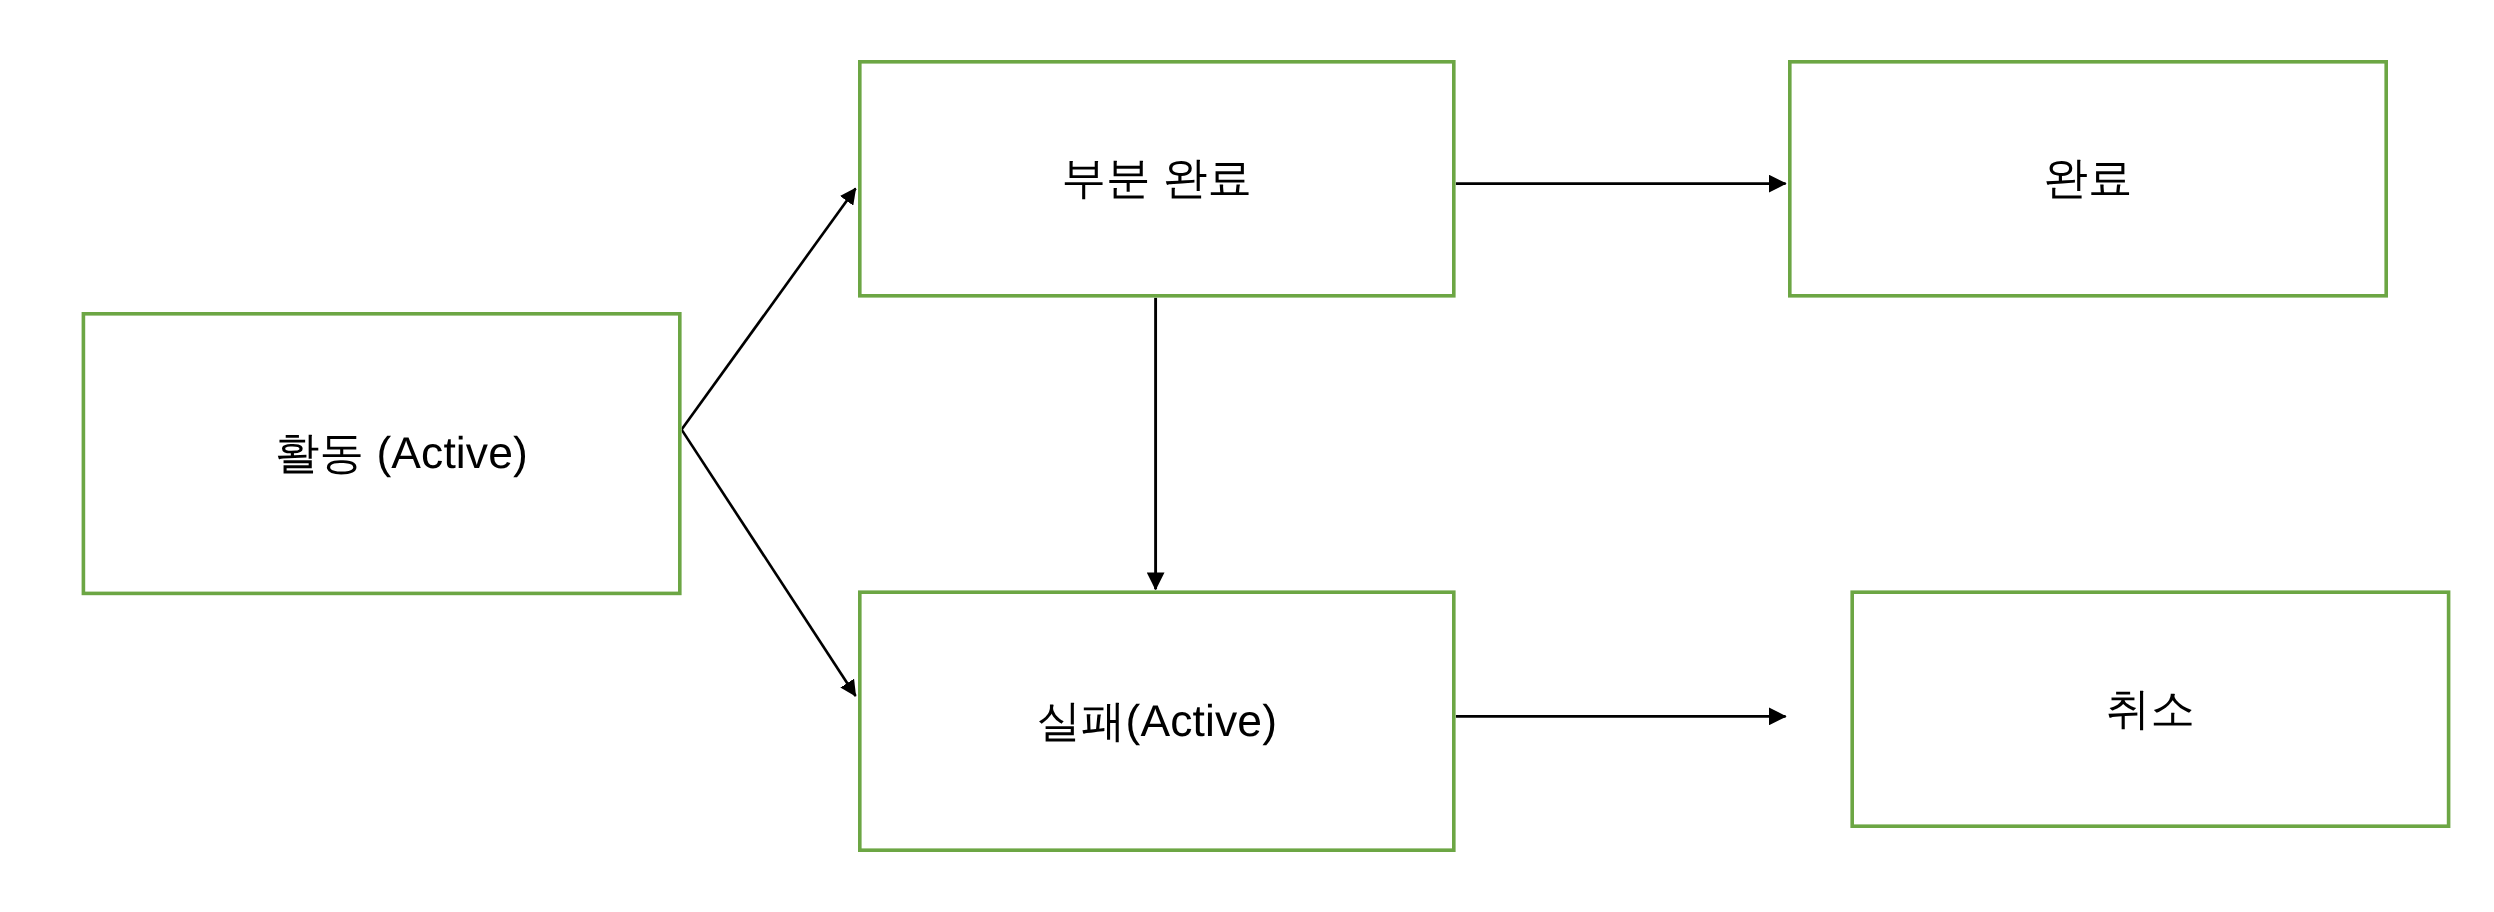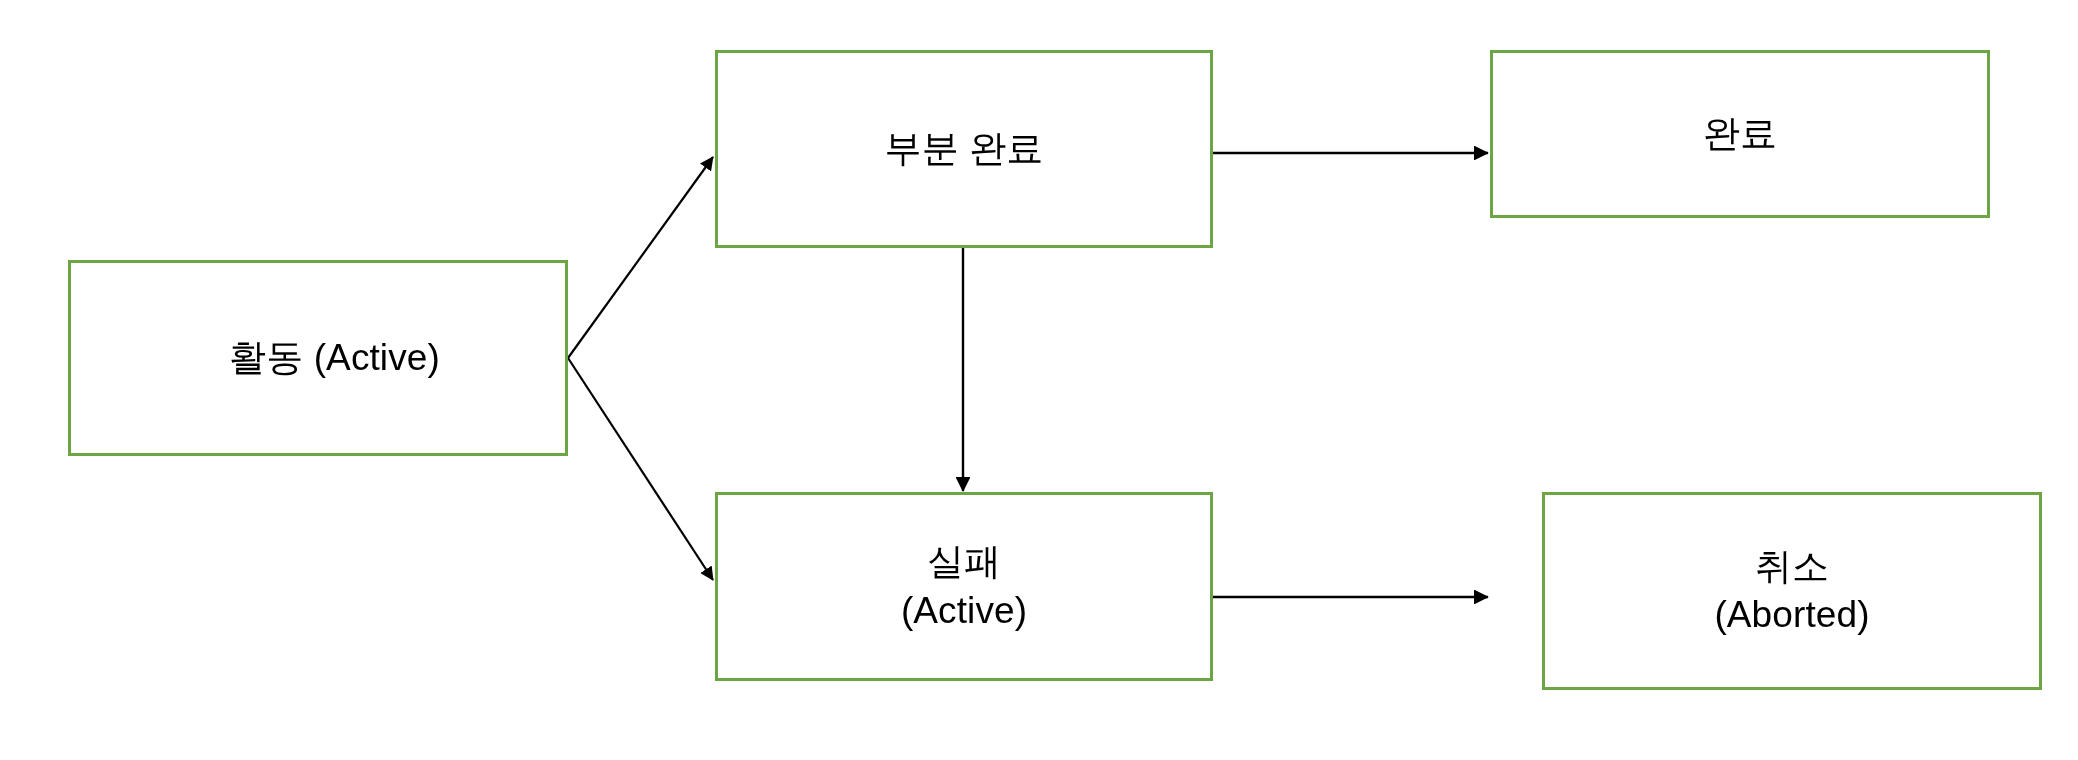--- a/index.html
+++ b/index.html
@@ -25,21 +25,21 @@
     width: 2078px;
     height: 760px;
     pointer-events: none;
   }
   .node {
     position: absolute;
     box-sizing: border-box;
     border: 3px solid #6ca644;
     background: #ffffff;
     display: flex;
-    flex-direction: column;
+    flex-direction: row;
     align-items: center;
     justify-content: center;
     text-align: center;
     color: #000000;
     line-height: 1.30;
   }
   .node-line {
     display: block;
     white-space: nowrap;
     font-size: 37px;
@@ -68,24 +68,24 @@
   .spell-word::before {
     content: "";
     position: absolute;
     left: 0;
     right: 0;
     bottom: -2px;
     height: 2px;
     background: rgba(232, 64, 42, 0.55);
   }
   
-  #node-active        { left: 68px;   top: 260px; width: 500px; height: 196px; padding-left: 33px; }
+  #node-active        { left: 68px;   top: 260px; width: 500px; height: 236px; padding-left: 33px; }
   #node-partial       { left: 715px;  top: 50px;  width: 498px; height: 198px; }
-  #node-committed     { left: 1490px; top: 50px;  width: 500px; height: 168px; }
-  #node-failed        { left: 715px;  top: 492px; width: 498px; height: 189px; }
+  #node-committed     { left: 1490px; top: 50px;  width: 500px; height: 198px; }
+  #node-failed        { left: 715px;  top: 492px; width: 498px; height: 218px; }
   #node-aborted       { left: 1542px; top: 492px; width: 500px; height: 198px; }
 </style>
 </head>
 <body>
 
 <div id="canvas">
 
   <svg id="edge-layer" viewBox="0 0 2078 760" width="2078" height="760" xmlns="http://www.w3.org/2000/svg">
     <defs>
       <marker id="arrowhead" viewBox="0 0 10 10" refX="9.4" refY="5" markerWidth="6.2" markerHeight="6.2" orient="auto-start-reverse" markerUnits="strokeWidth">
@@ -126,16 +126,15 @@
     <span class="node-line">완료</span>
   </div>
 
   <div class="node" id="node-failed">
     <span class="node-line">실패</span>
     <span class="node-line">(Active)</span>
   </div>
 
   <div class="node" id="node-aborted">
     <span class="node-line">취소</span>
-    <span class="node-line">(Aborted)</span>
   </div>
 
 </div>
 
 </body></html>

